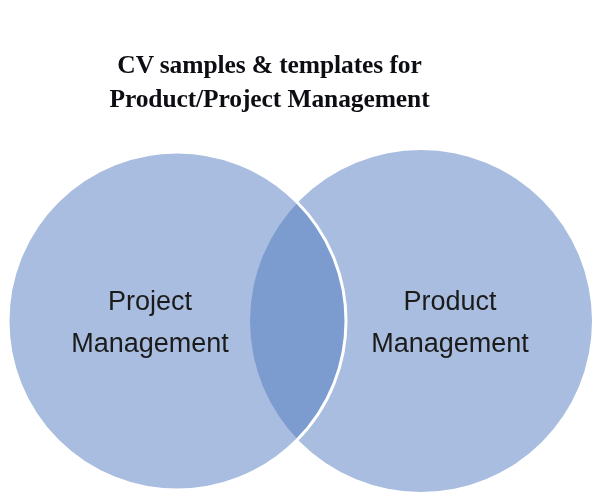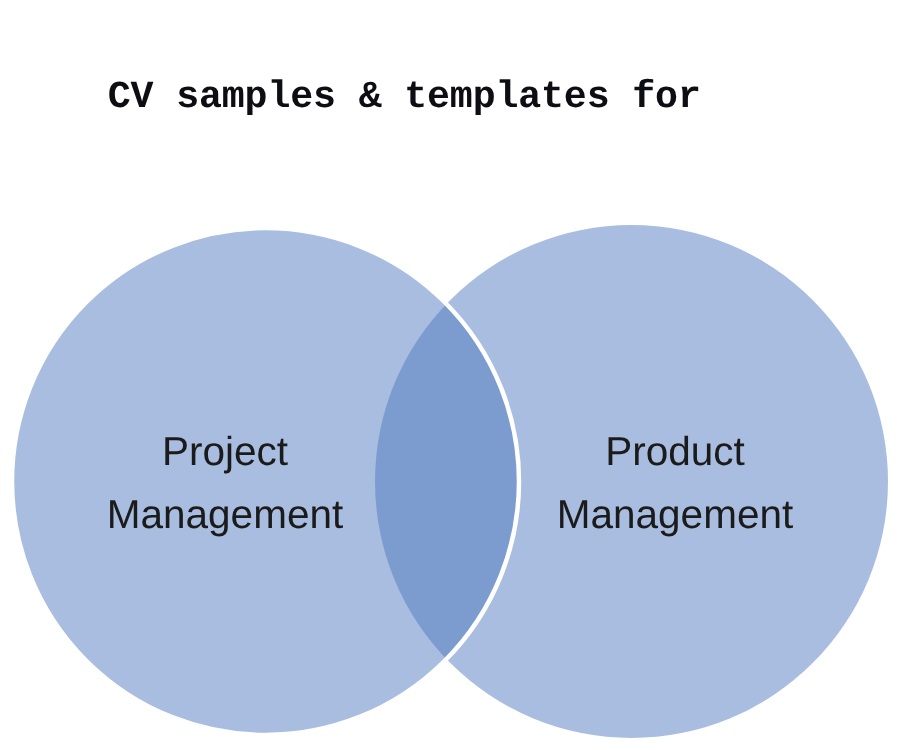--- a/index.html
+++ b/index.html
@@ -26,21 +26,21 @@
     position: absolute;
     left: 0;
     top: 48px;
     width: 539px;
     text-align: center;
     line-height: 1.32;
     font-weight: bold;
     font-size: 25.5px;
     letter-spacing: -0.1px;
     color: #0d0d14;
-    font-family: Liberation Mono, monospace;
+    font-family: Liberation Serif, serif;
   }
   #title-block .tline { display: block; white-space: nowrap; }
 
   
   #venn-svg {
     position: absolute;
     left: 0;
     top: 0;
     width: 600px;
     height: 500px;
@@ -55,20 +55,21 @@
     dominant-baseline: middle;
   }
 </style>
 </head>
 <body>
 
 <div id="slide" style="background: rgb(255, 255, 255); width: 600px; height: 500px;">
 
   <div id="title-block" style="color: rgb(13, 13, 20);">
     <span class="tline">CV samples &amp; templates for</span>
+    <span class="tline">Product/Project Management</span>
   </div>
 
   <svg id="venn-svg" viewBox="0 0 600 500" xmlns="http://www.w3.org/2000/svg">
     <defs>
       <clipPath id="clip-left">
         <circle id="clip-left-circle" cx="177" cy="321" r="169"></circle>
       </clipPath>
       <clipPath id="clip-right">
         <circle id="clip-right-circle" cx="421" cy="321" r="171"></circle>
       </clipPath>

